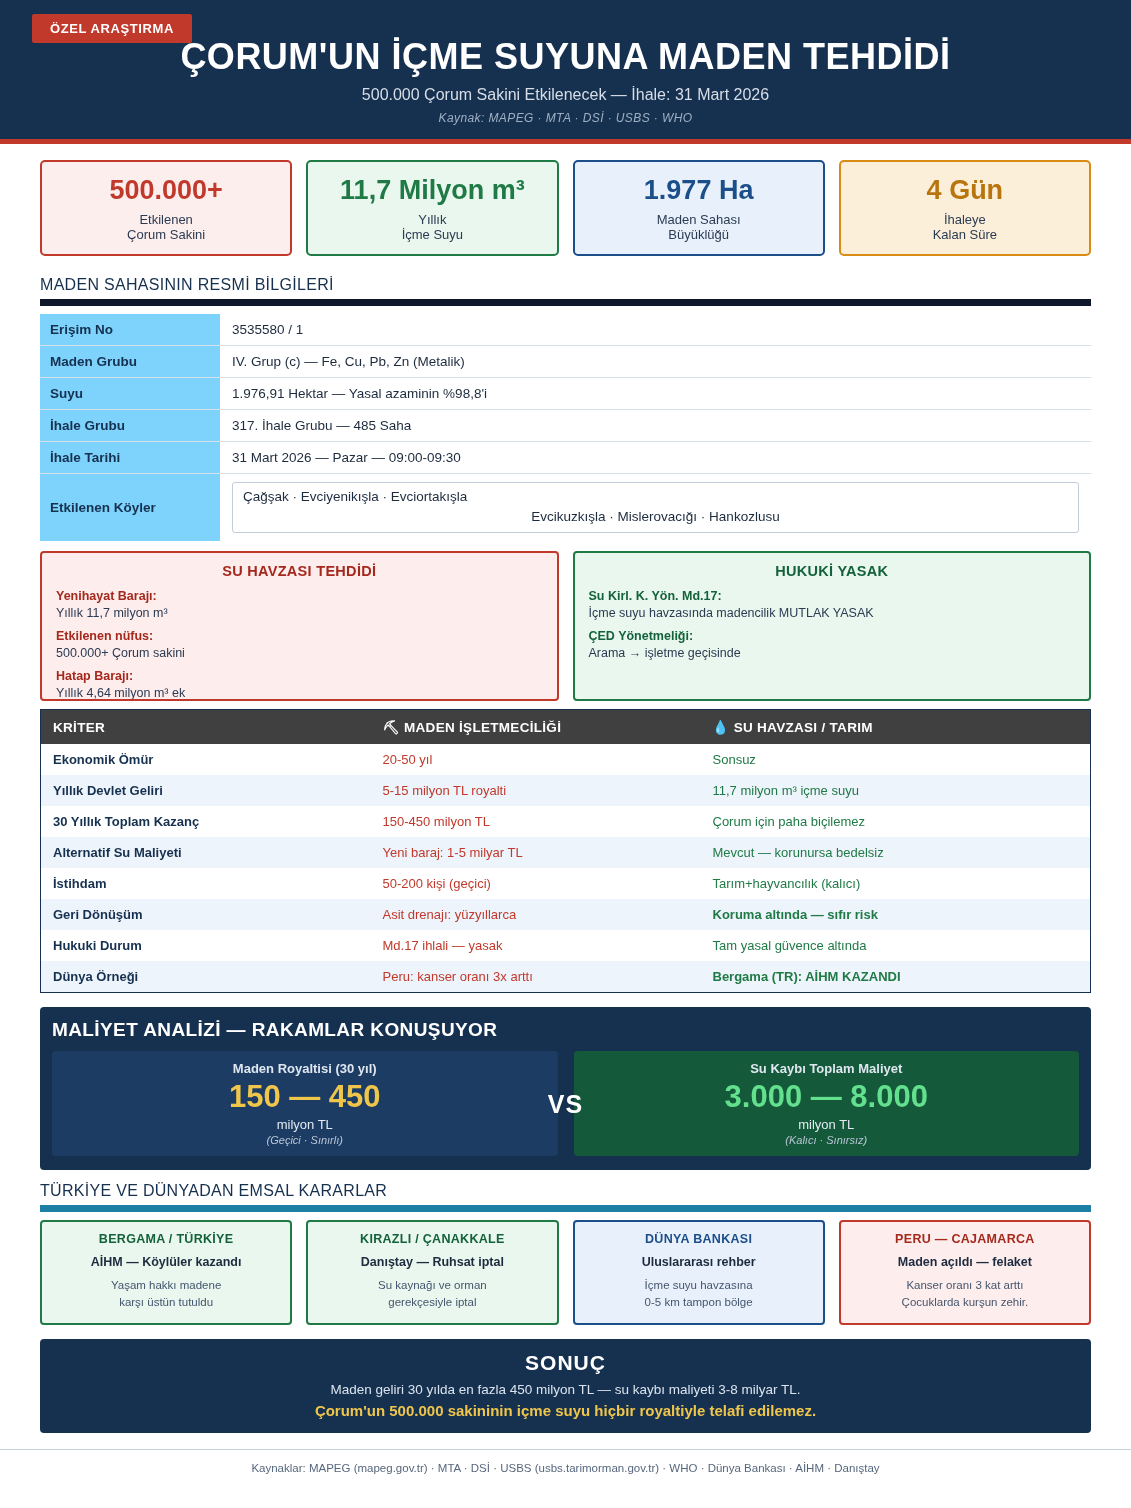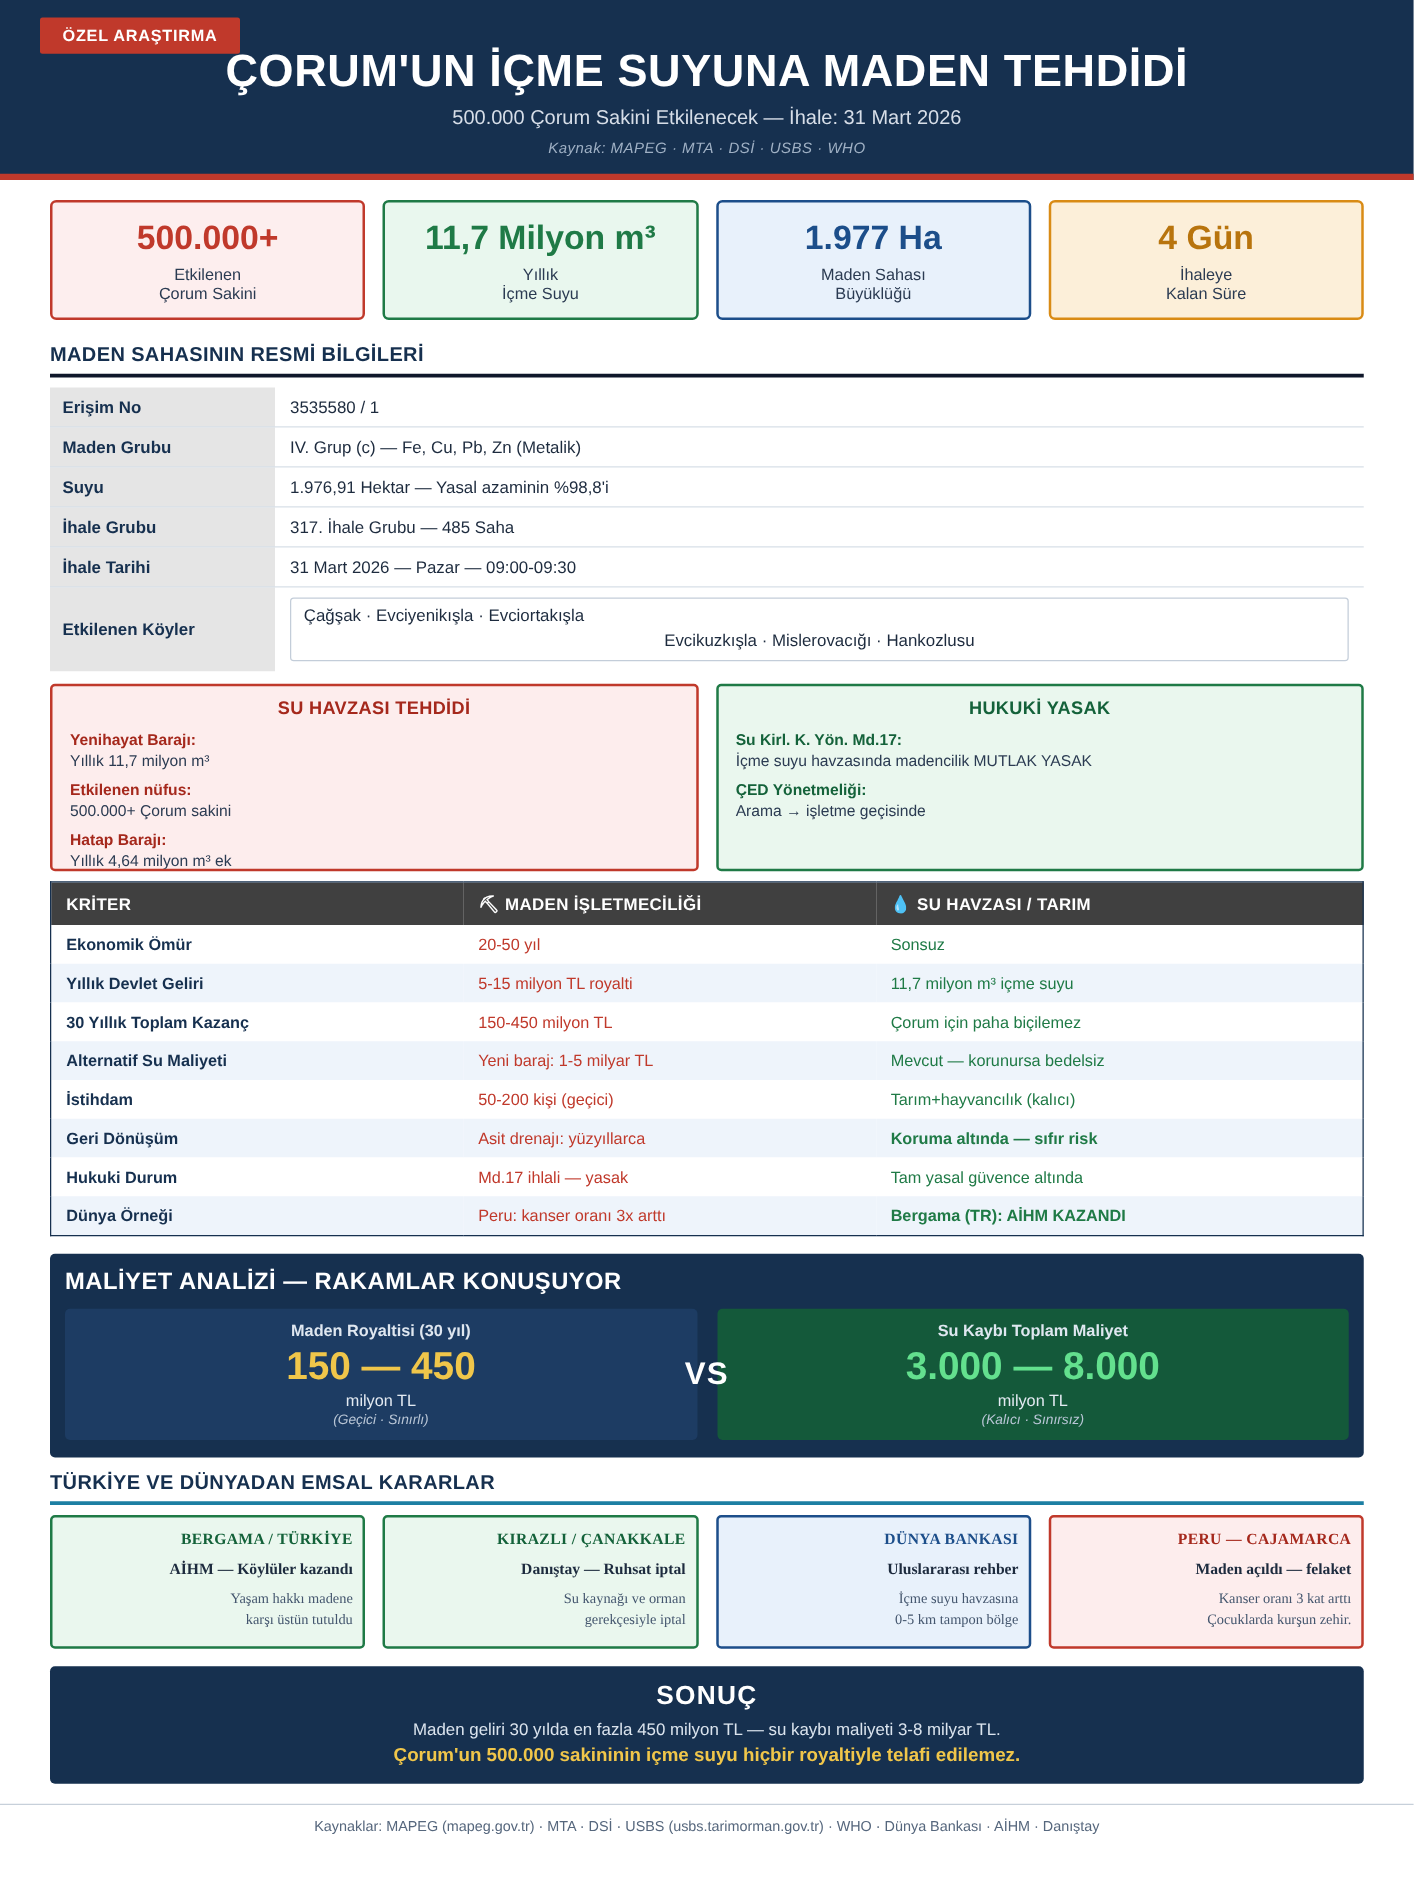--- a/index.html
+++ b/index.html
@@ -73,41 +73,41 @@
   .kpi.green .big { color: #1f7a46; }
   .kpi.blue  { background: #e8f1fb; border-color: #1c4e8a; }
   .kpi.blue .big { color: #1c4e8a; }
   .kpi.orange{ background: #fcefd9; border-color: #d98b15; }
   .kpi.orange .big { color: #b8740d; }
 
   
   .section-title {
     margin: 12px 40px 0 40px;
     font-size: 16px;
-    font-weight: bold;
+    font-weight: normal;
     color: #16304f;
     letter-spacing: 0.3px;
     padding-bottom: 5px;
-    border-bottom: 3px solid #0f172a;
+    border-bottom: 7px solid #0f172a;
   }
   .section-title.red { color: #16304f; border-bottom-color: #c0392b; }
   .section-title.teal { color: #16304f; border-bottom-color: #1c7fa3; }
 
   
   .info-table {
     margin: 8px 40px 0 40px;
     width: calc(100% - 80px);
     border-collapse: collapse;
     font-size: 13.5px;
   }
   .info-table tr { border-bottom: 1px solid #d8dfe8; }
   .info-table tr:last-child { border-bottom: none; }
   .info-table td.k {
     width: 180px;
-    background: #e5e5e5;
+    background: #7dd3fc;
     font-weight: bold;
     color: #16304f;
     padding: 8px 10px;
   }
   .info-table td.v { padding: 8px 12px; color: #1d2b3e; }
   .villages-box {
     border: 1px solid #c3cdd9;
     border-radius: 3px;
     padding: 4px 10px 6px 10px;
     line-height: 1.45;
@@ -194,22 +194,21 @@
     letter-spacing: 1px;
   }
 
   
   .prec { display: flex; gap: 14px; padding: 8px 40px 0 40px; }
   .prec .card {
     flex: 1;
     border: 2px solid;
     border-radius: 4px;
     padding: 10px 8px 12px 8px;
-    text-align: right;
-    font-family: Liberation Serif, serif;
+    text-align: center;
   }
   .prec .card h4 { margin: 0 0 9px 0; font-size: 12.5px; letter-spacing: .3px; }
   .prec .card .hl { font-size: 12.5px; font-weight: bold; color: #1d2b3e; }
   .prec .card .d { font-size: 11.5px; color: #44566e; line-height: 1.45; margin-top: 8px; }
   .prec .g  { background: #eaf7ee; border-color: #1f7a46; }
   .prec .g h4 { color: #14623a; }
   .prec .b  { background: #e8f1fb; border-color: #1c4e8a; }
   .prec .b h4 { color: #1c4e8a; }
   .prec .r  { background: #fdeded; border-color: #c0392b; }
   .prec .r h4 { color: #a5281c; }

